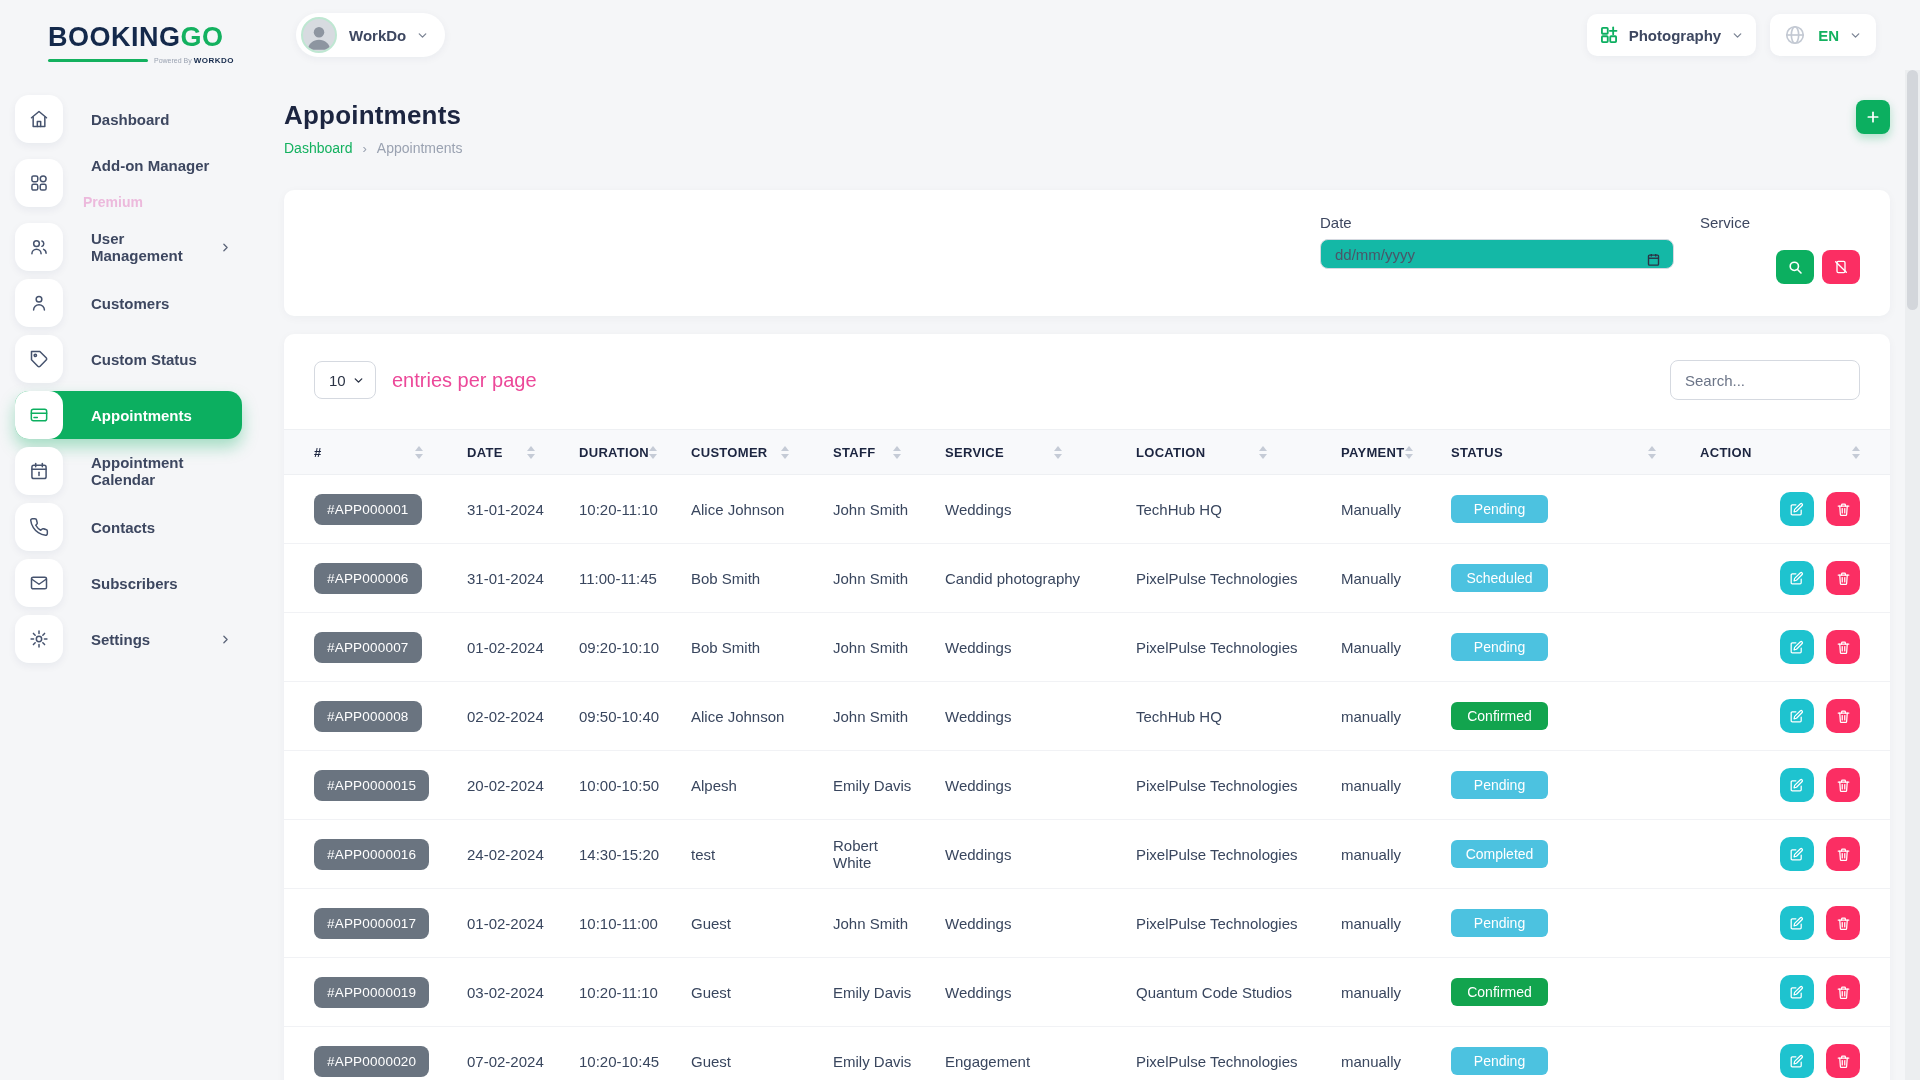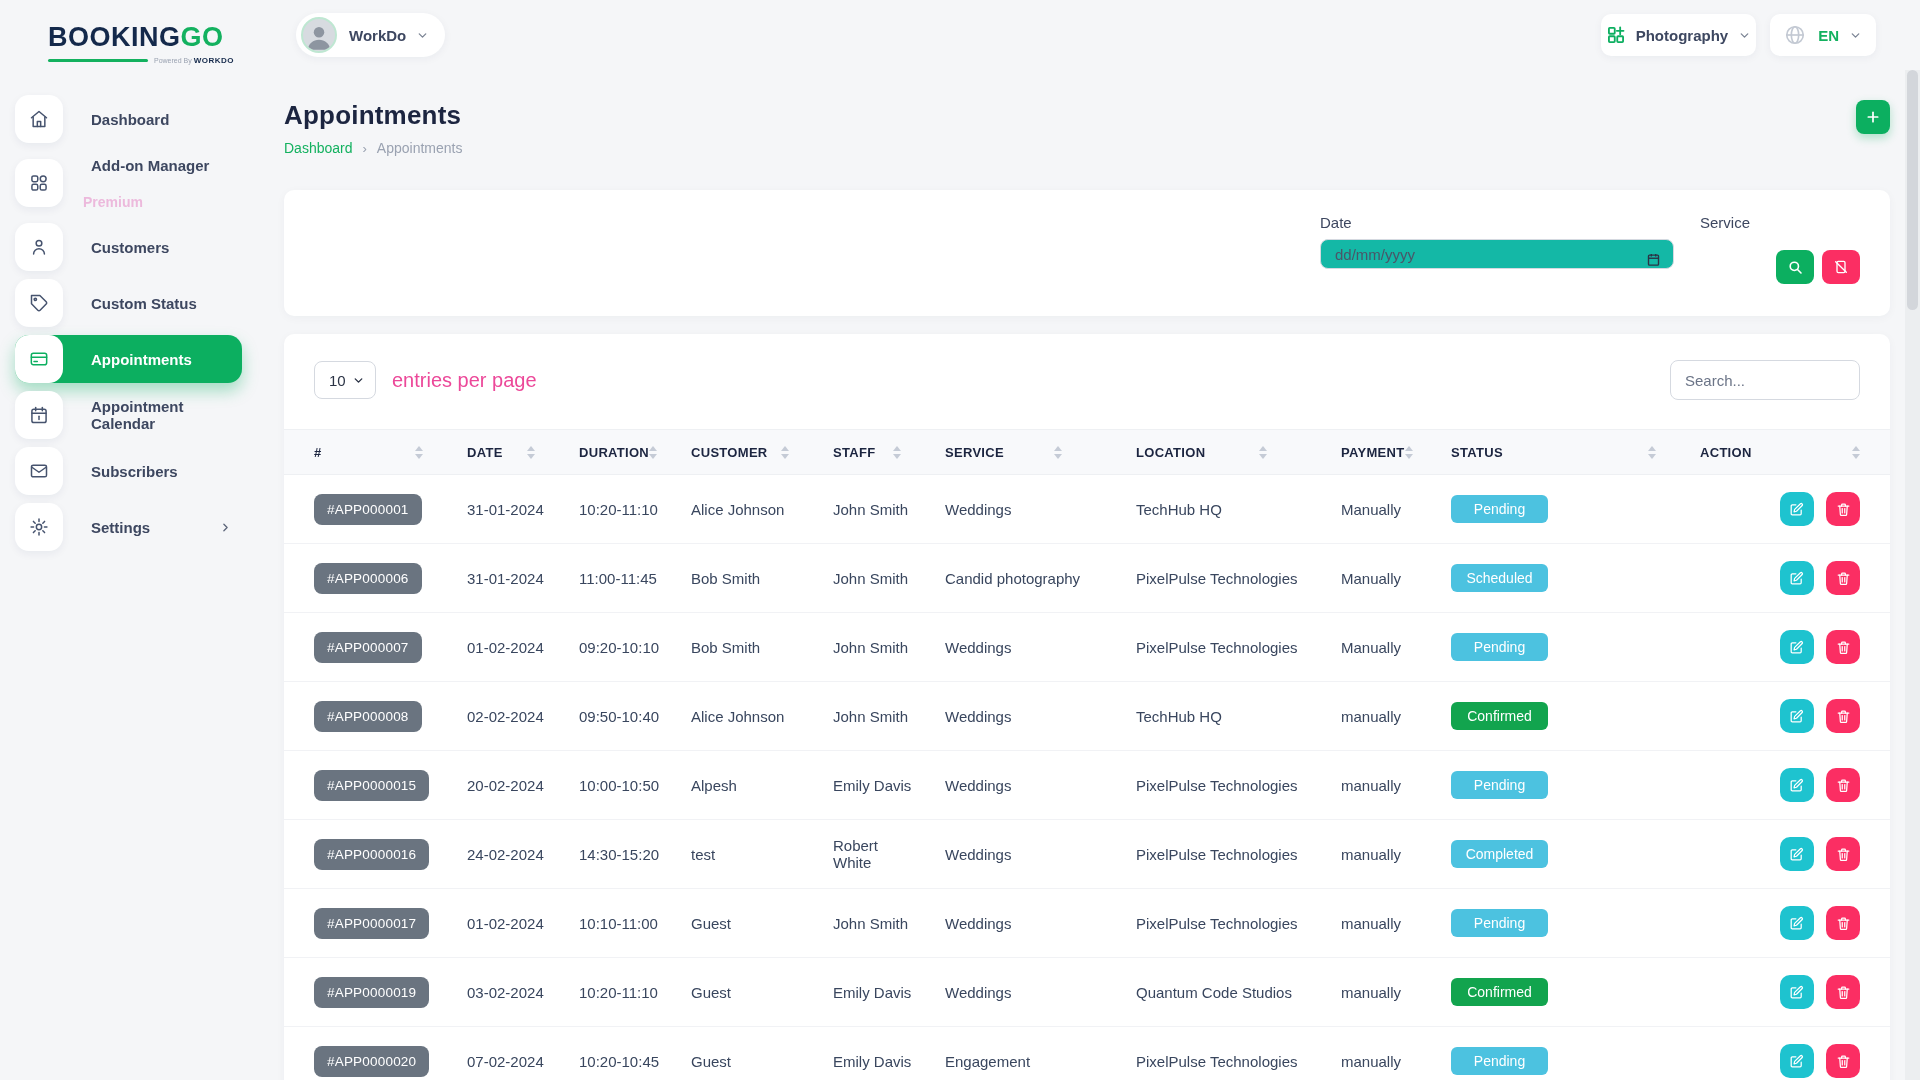--- a/index.html
+++ b/index.html
@@ -18,21 +18,21 @@
   .logo-text .lp { color:#14294b; } .logo-text .la { color:#13b15f; }
   .logo-sub { display:flex; align-items:center; margin-top:5px; }
   .logo-line { height:3px; width:100px; background:#13b15f; border-radius:2px; }
   .logo-powered { font-size:7px; color:#9aa2b1; margin-left:6px; white-space:nowrap; }
   .logo-powered b { color:#14294b; font-size:8px; letter-spacing:.5px; }
 
   .pill { background:#fff; display:flex; align-items:center; box-shadow:0 2px 8px rgba(25,39,80,.05); cursor:pointer; }
   .workdo-pill { height:44px; border-radius:22px; padding:0 16px 0 5px; margin-left:30px; }
   .avatar { width:36px; height:36px; border-radius:50%; background:#d7dbe0; border:2px solid #bfe7d2; display:flex; align-items:flex-end; justify-content:center; overflow:hidden; }
   .workdo-label { margin-left:12px; font-size:15px; font-weight:600; color:#3d4760; }
-  .module-pill { margin-left:auto; height:42px; border-radius:10px; padding:0 5px; }
+  .module-pill { margin-left:auto; height:42px; border-radius:10px; padding:0 12px; }
   .module-label { margin:0 10px; font-size:15px; font-weight:600; color:#3d4760; }
   .lang-pill { height:42px; border-radius:10px; padding:0 14px; margin-left:14px; }
   .lang-label { margin:0 10px 0 12px; font-size:15px; font-weight:700; color:#13b15f; }
   .chev { color:#7b8494; display:flex; }
 
   
   .content-row { display:flex; align-items:flex-start; }
   .sidebar { width:266px; flex-shrink:0; padding:25px 24px 0 15px; }
   .main { flex:1; padding:0 30px 0 18px; }
 
@@ -192,20 +192,36 @@
               <rect x="3.5" y="13.5" width="7" height="7" rx="2"></rect>
               <rect x="13.5" y="13.5" width="7" height="7" rx="2"></rect>
             </svg>
         </span>
         <span style="display:flex;flex-direction:column">
           <span class="side-label">Add-on Manager</span>
           <span class="side-sub">Premium</span>
         </span>
       </div>
 
+      <div class="side-item">
+        <span class="icon-tile">
+          <svg width="20" height="20" viewBox="0 0 24 24" fill="none" stroke="currentColor" stroke-width="1.8" stroke-linecap="round" stroke-linejoin="round">
+              <circle cx="9" cy="8" r="3.4"></circle>
+              <path d="M3.5 20c0-3 2.5-5.4 5.5-5.4s5.5 2.4 5.5 5.4"></path>
+              <path d="M15.5 4.8a3.4 3.4 0 0 1 0 6.4"></path>
+              <path d="M17.5 14.8c1.8.8 3 2.6 3 4.7"></path>
+            </svg>
+        </span>
+        <span class="side-label">User Management</span>
+        <span class="side-chev">
+          <svg width="13" height="13" viewBox="0 0 24 24" fill="none" stroke="currentColor" stroke-width="2.4" stroke-linecap="round" stroke-linejoin="round">
+              <polyline points="9 6 15 12 9 18"></polyline>
+            </svg>
+        </span>
+      </div>
 
 
       <div class="side-item">
         <span class="icon-tile">
           <svg width="20" height="20" viewBox="0 0 24 24" fill="none" stroke="currentColor" stroke-width="1.8" stroke-linecap="round" stroke-linejoin="round">
               <circle cx="12" cy="7.5" r="3.4"></circle>
               <path d="M5.5 20.5c0-3.6 2.9-6.5 6.5-6.5s6.5 2.9 6.5 6.5"></path>
             </svg>
         </span>
         <span class="side-label">Customers</span>
@@ -238,20 +254,28 @@
               <rect x="3.5" y="5" width="17" height="16" rx="2.2"></rect>
               <line x1="8" y1="3" x2="8" y2="7"></line>
               <line x1="16" y1="3" x2="16" y2="7"></line>
               <line x1="3.5" y1="10" x2="20.5" y2="10"></line>
               <line x1="12" y1="13.5" x2="12" y2="17.5"></line>
             </svg>
         </span>
         <span class="side-label">Appointment Calendar</span>
       </div>
 
+      <div class="side-item">
+        <span class="icon-tile">
+          <svg width="20" height="20" viewBox="0 0 24 24" fill="none" stroke="currentColor" stroke-width="1.8" stroke-linecap="round" stroke-linejoin="round">
+              <path d="M22 16.9v3a2 2 0 0 1-2.2 2 19.8 19.8 0 0 1-8.6-3.1 19.5 19.5 0 0 1-6-6A19.8 19.8 0 0 1 2.1 4.2 2 2 0 0 1 4.1 2h3a2 2 0 0 1 2 1.7c.13.96.36 1.9.7 2.8a2 2 0 0 1-.45 2.1L8.1 9.9a16 16 0 0 0 6 6l1.3-1.27a2 2 0 0 1 2.1-.45c.9.34 1.84.57 2.8.7a2 2 0 0 1 1.7 2.02z"></path>
+            </svg>
+        </span>
+        <span class="side-label">Contacts</span>
+      </div>
 
       <div class="side-item">
         <span class="icon-tile">
           <svg width="20" height="20" viewBox="0 0 24 24" fill="none" stroke="currentColor" stroke-width="1.8" stroke-linecap="round" stroke-linejoin="round">
               <rect x="3" y="5" width="18" height="14" rx="2"></rect>
               <polyline points="3.5 7.5 12 13.5 20.5 7.5"></polyline>
             </svg>
         </span>
         <span class="side-label">Subscribers</span>
       </div>

